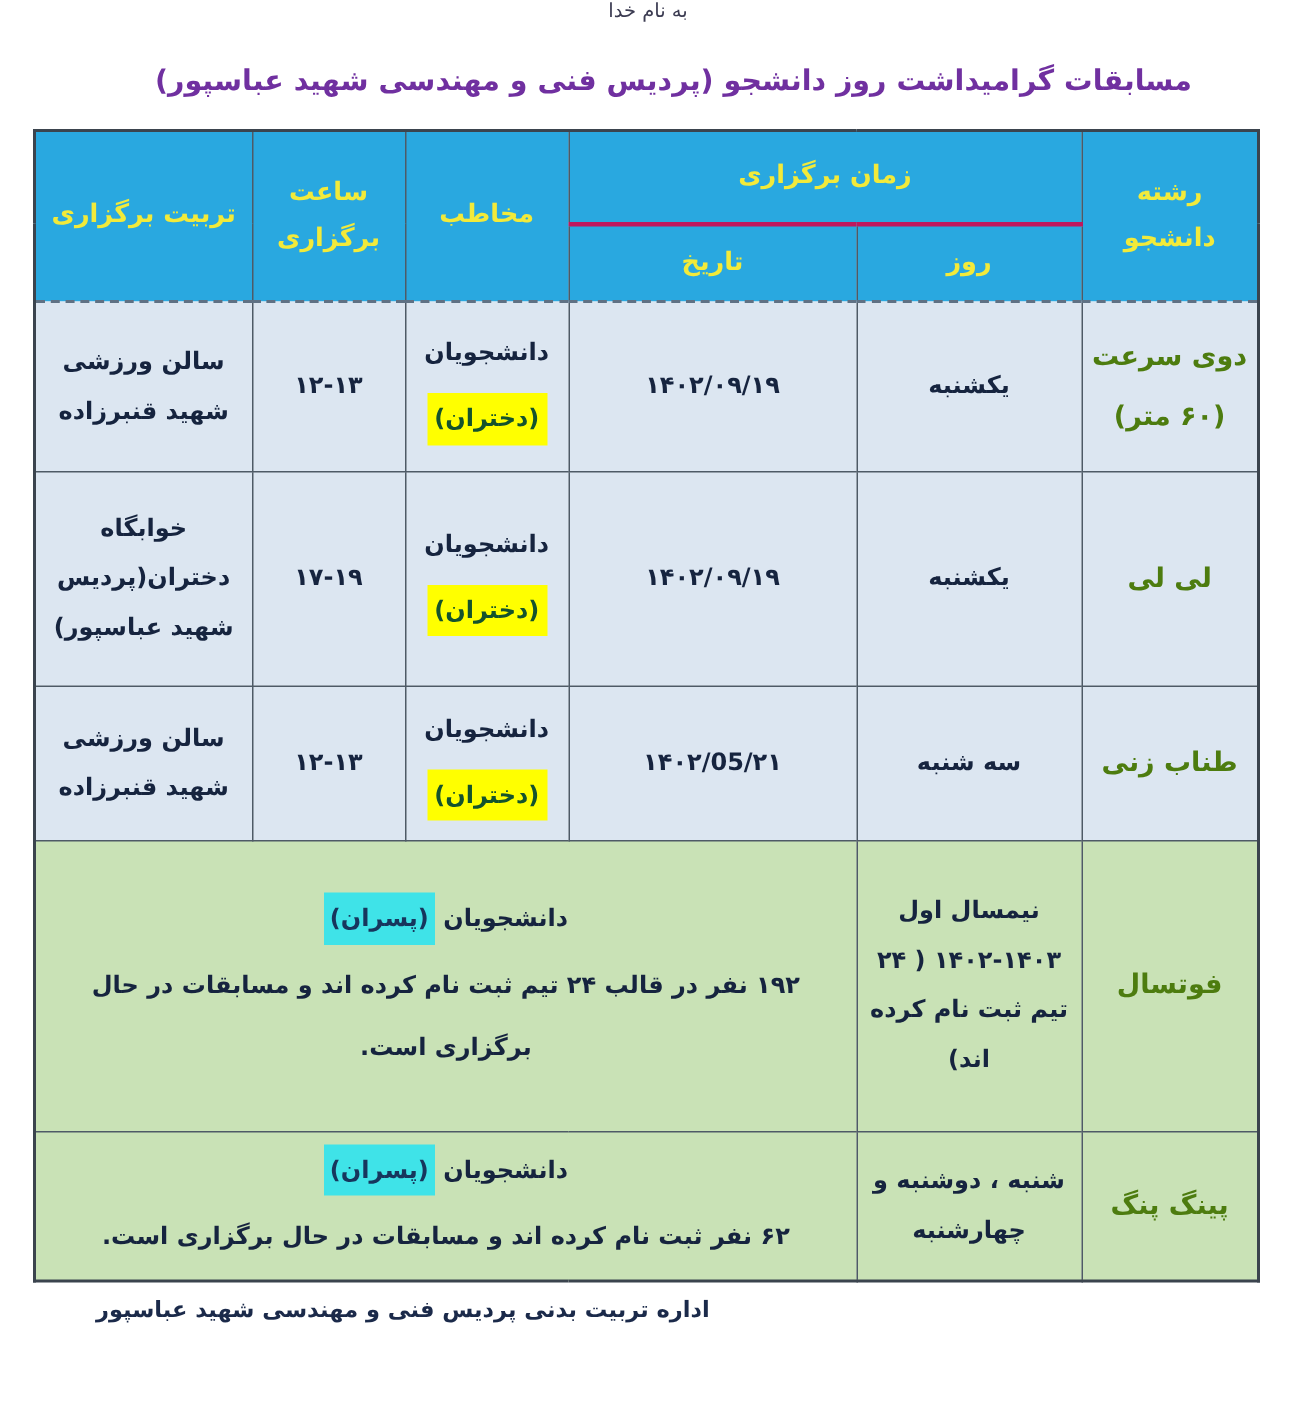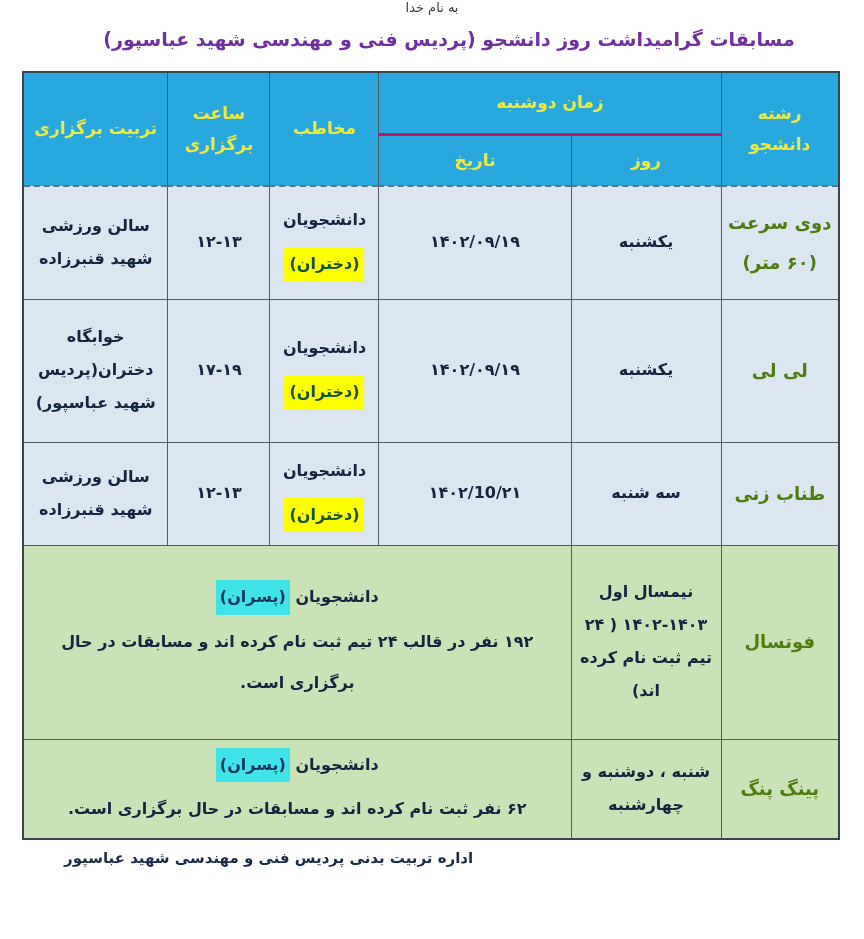--- a/index.html
+++ b/index.html
@@ -13,21 +13,21 @@
   body{
     width:864px;height:939px;background:#ffffff;
     font-family:"DejaVu Sans","Liberation Sans",sans-serif;
     direction:rtl;color:#16243f;overflow:hidden;
   }
   .bismillah{
     text-align:center;font-size:13px;
     color:#3c3c52;font-weight:400;
   }
   .page-title{
-    text-align:center;margin-top:13px;font-size:19px;font-weight:700;
+    text-align:center;margin-top:28px;font-size:19px;font-weight:700;
     color:var(--title_purple,#7030a0);
     padding-left:34px;
   }
   .table-wrap{width:816px;margin:21px auto 0 auto;}
   table{
     width:816px;border-collapse:collapse;table-layout:fixed;
     border:2px solid #3b444e;
   }
   col.c-sport{width:118px;} col.c-day{width:150px;} col.c-date{width:192px;}
   col.c-aud{width:109px;} col.c-hour{width:102px;} col.c-loc{width:145px;}
@@ -71,21 +71,21 @@
       <col class="c-sport">
         <col class="c-day">
         <col class="c-date">
       <col class="c-aud">
         <col class="c-hour">
         <col class="c-loc">
     </colgroup>
     <thead>
       <tr style="height:62px;">
         <th rowspan="2">رشته دانشجو</th>
-        <th colspan="2">زمان دوشنبه</th>
+        <th colspan="2">زمان برگزاری</th>
         <th rowspan="2">مخاطب</th>
         <th rowspan="2">ساعت برگزاری</th>
         <th rowspan="2">تربیت برگزاری</th>
       </tr>
       <tr class="sub" style="height:52px;">
         <th>روز</th>
         <th>تاریخ</th>
       </tr>
     </thead>
     <tbody>
@@ -107,21 +107,21 @@
         <td>
           <div class="aud-line"><span>دانشجویان</span></div>
           <div><span class="hl-yellow">(دختران)</span></div>
         </td>
         <td>۱۷-۱۹</td>
         <td>خوابگاه دختران(پردیس شهید عباسپور)</td>
       </tr>
       <tr class="blue" style="height:103px;">
         <td class="sport">طناب زنی</td>
         <td>سه شنبه</td>
-        <td>۱۴۰۲/10/۲۱</td>
+        <td>۱۴۰۲/05/۲۱</td>
         <td>
           <div class="aud-line"><span>دانشجویان</span></div>
           <div><span class="hl-yellow">(دختران)</span></div>
         </td>
         <td>۱۲-۱۳</td>
         <td>سالن ورزشی شهید قنبرزاده</td>
       </tr>
       <tr class="green" style="height:194px;">
         <td class="sport">فوتسال</td>
         <td>نیمسال اول ۱۴۰۳-۱۴۰۲ ( ۲۴ تیم ثبت نام کرده اند)</td>

